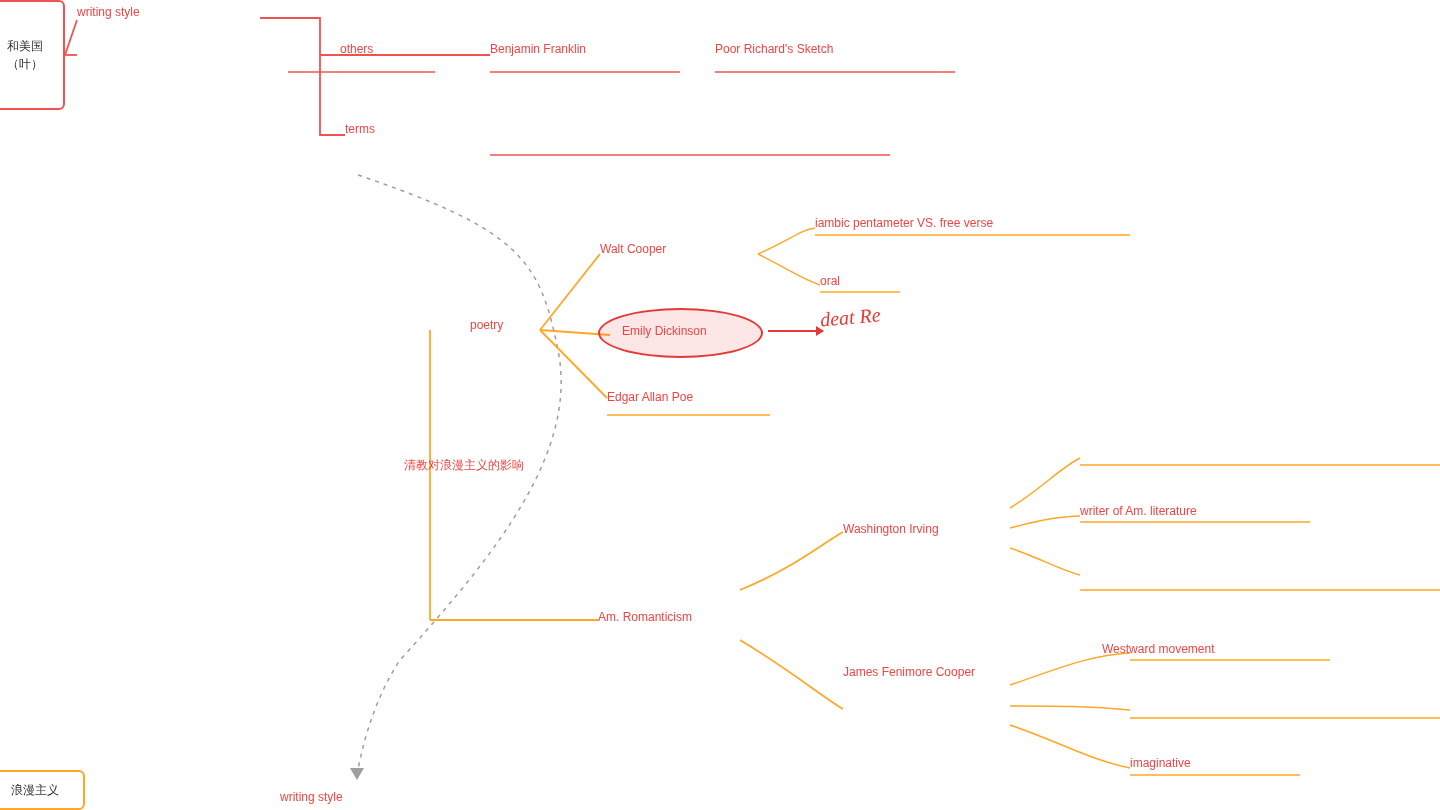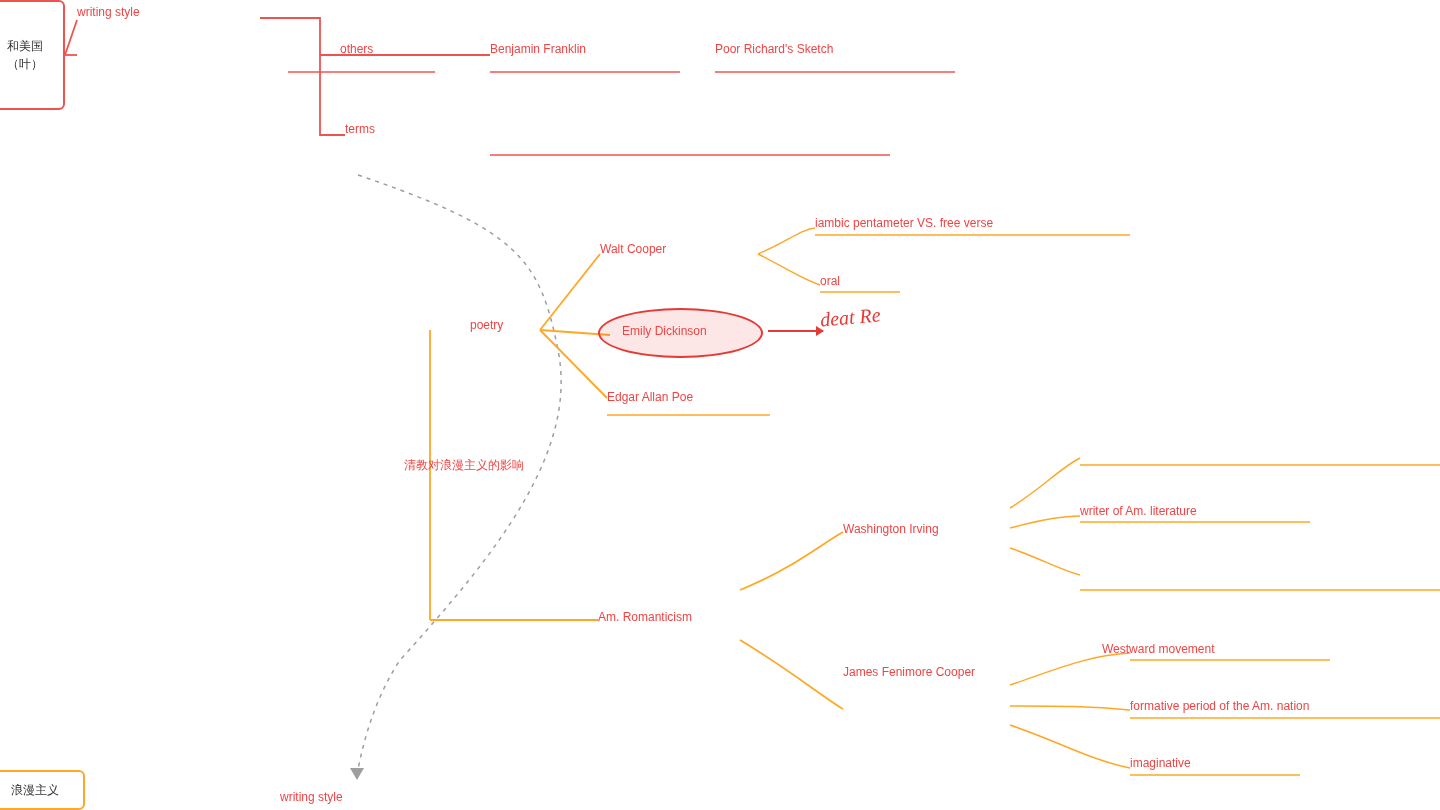--- a/index.html
+++ b/index.html
@@ -321,23 +321,20 @@
 
 
   <div class="node" style="left:843px; top:665px;">
     <span>James Fenimore Cooper</span>
   </div>
 
   <div class="node" style="left:1102px; top:642px;">
     <span>Westward movement</span>
   </div>
 
-  <div class="node" style="left:1130px; top:699px; white-space:normal; width:310px;">
-    <span>formative period of the Am. nation</span>
-  </div>
 
   <div class="node" style="left:1130px; top:756px;">
     <span>imaginative</span>
   </div>
 
   <div class="node" style="left:280px; top:790px;">
     <span>writing style</span>
   </div>
 
   <div class="triangle-arrow"></div>

